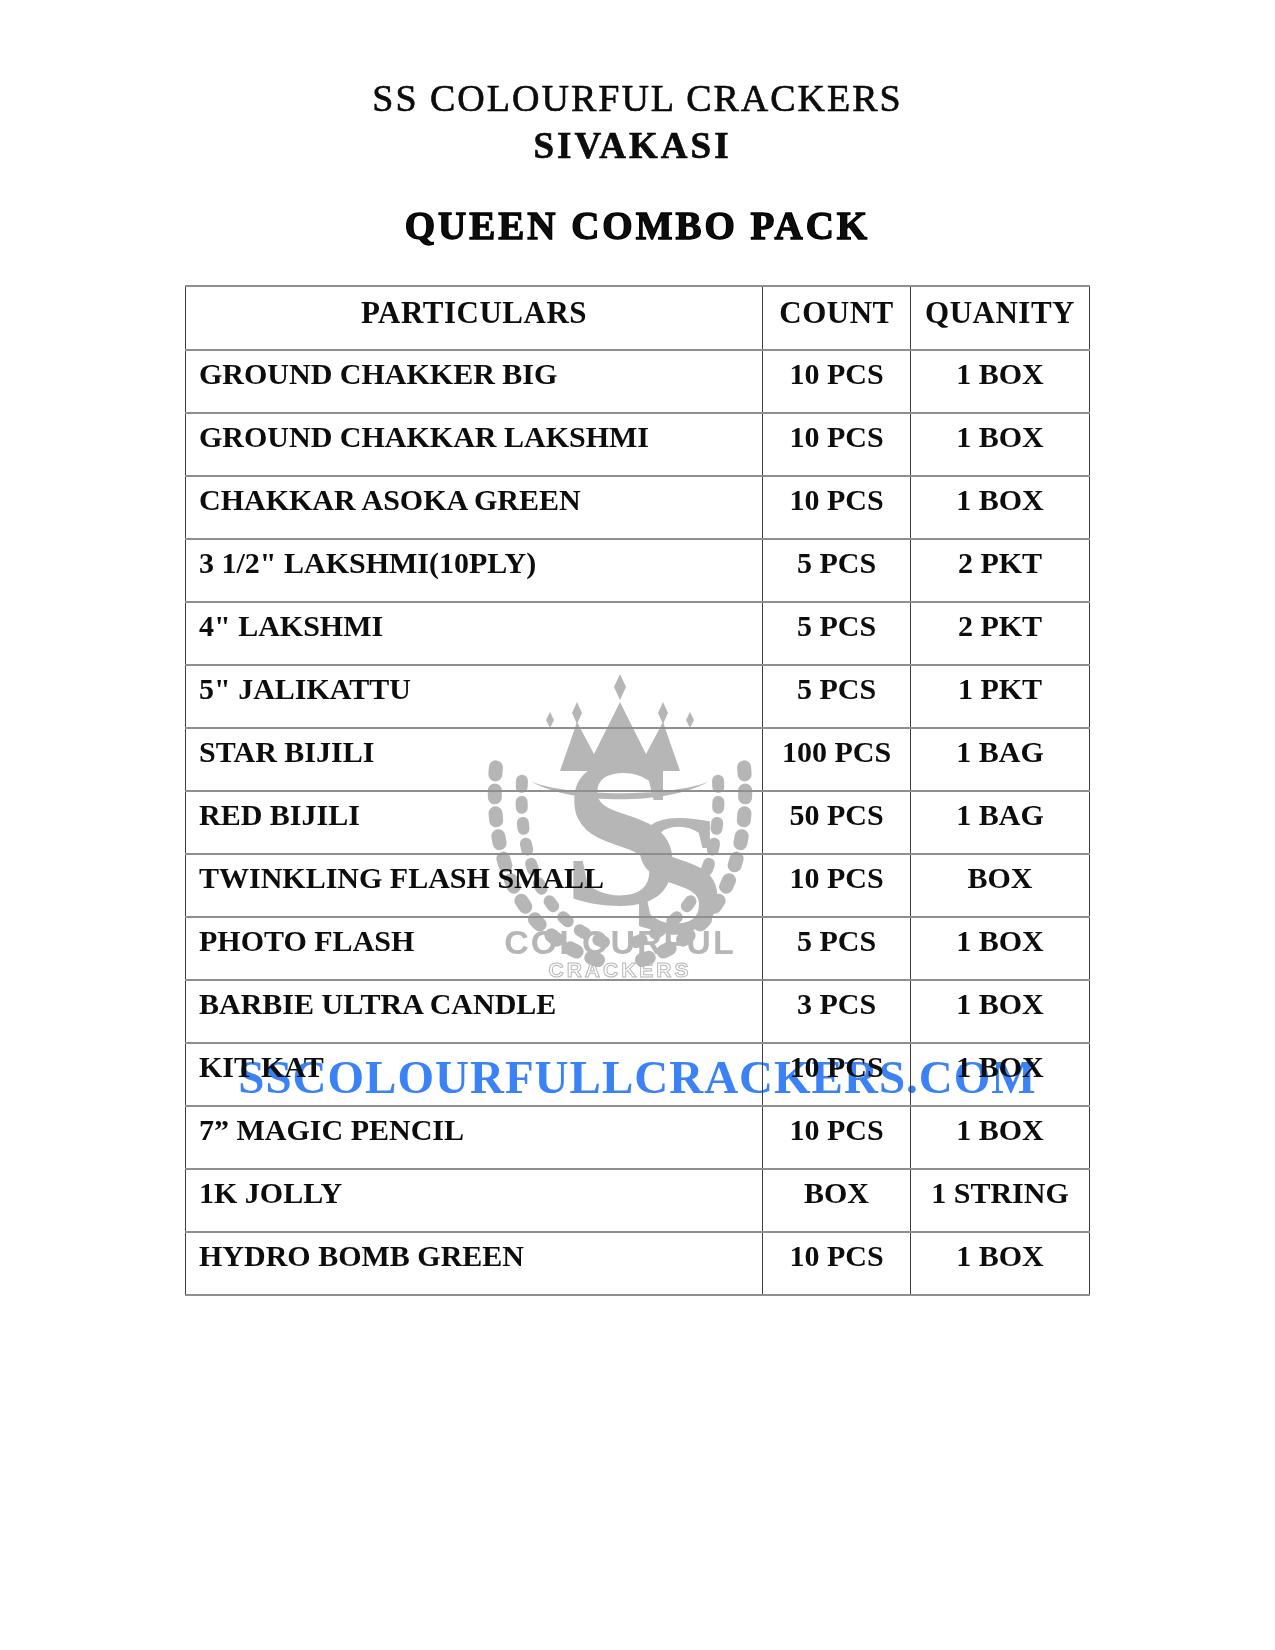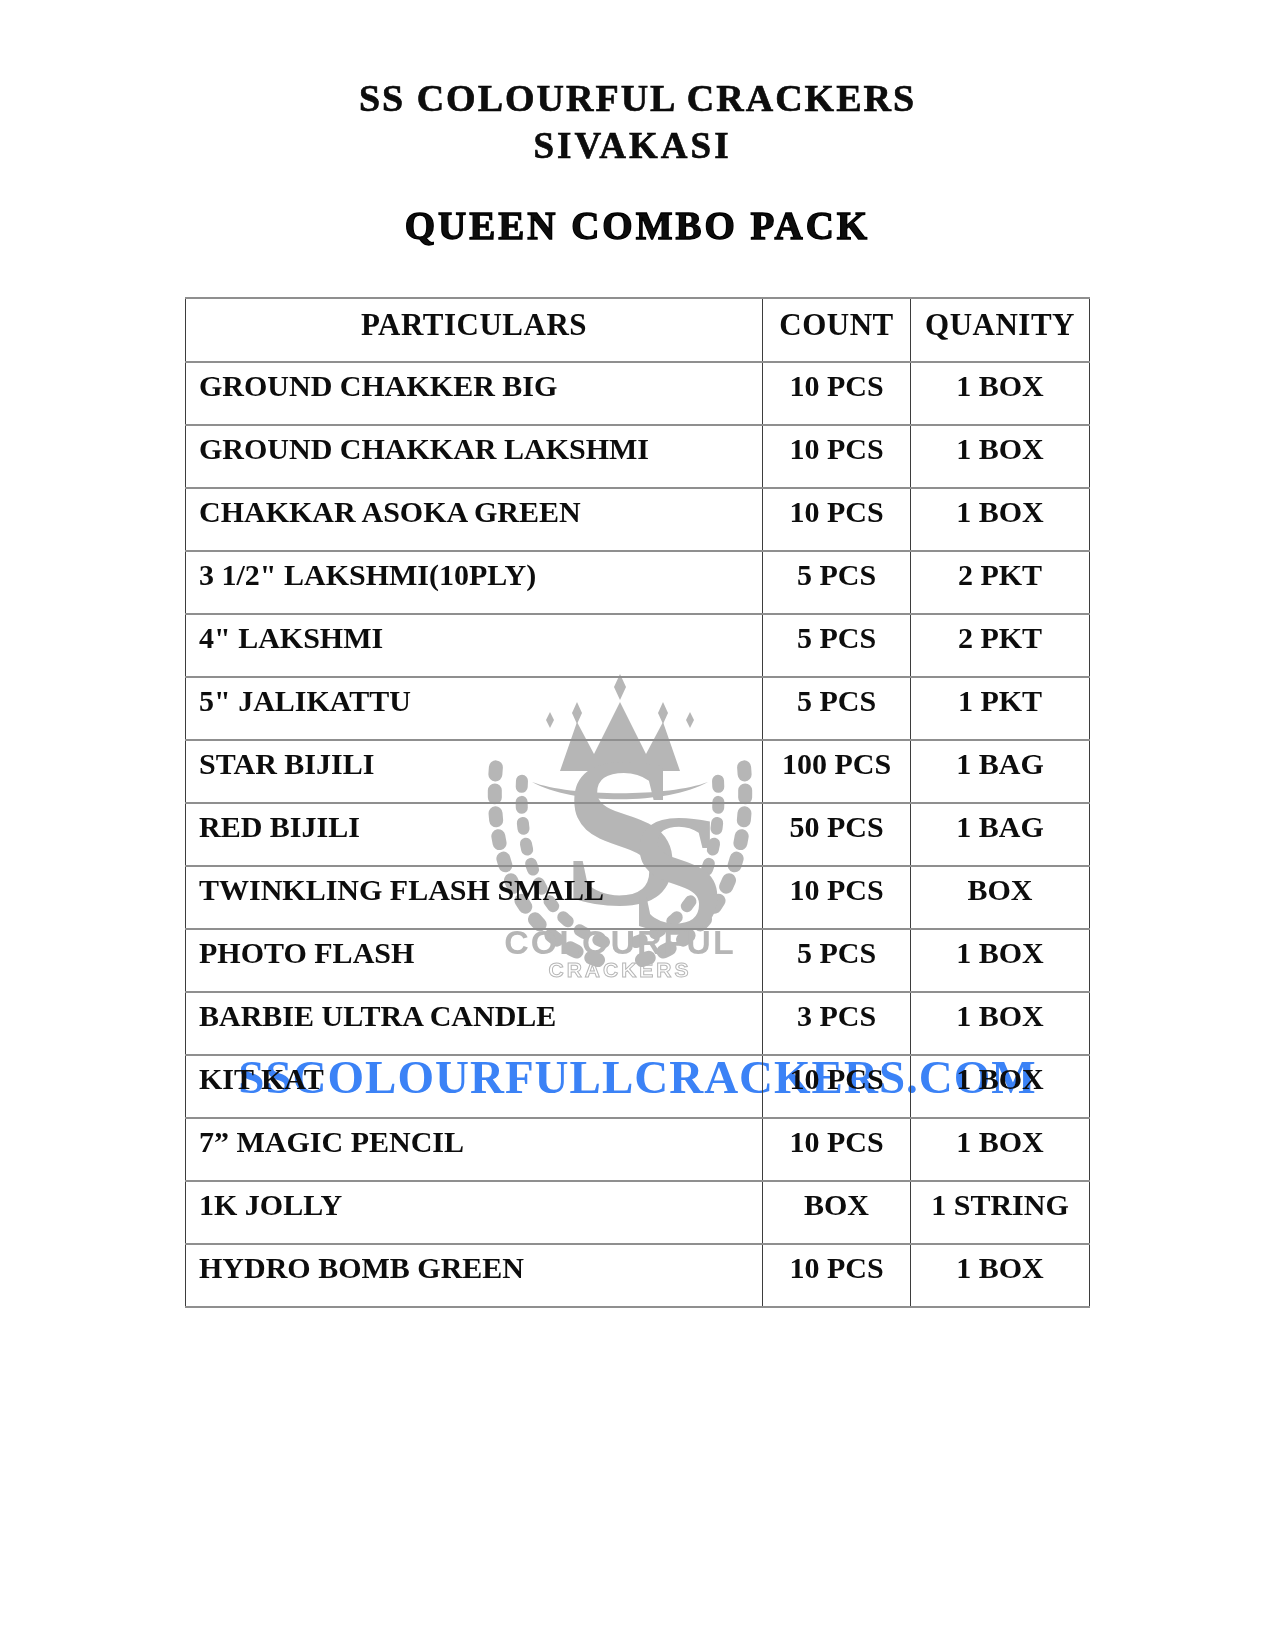--- a/index.html
+++ b/index.html
@@ -9,21 +9,21 @@
     position:relative;
     font-family:"Liberation Serif", serif;
     color:#0d0d0d;
     overflow:hidden;
   }
 
   
   .company-name {
     position:absolute; top:76px; left:0; width:1275px;
     text-align:center;
-    font-size:38px; font-weight:bold;
+    font-size:38px; font-weight:normal;
     letter-spacing:2px;
     -webkit-text-stroke:0.6px #000;
     z-index:2;
   }
   .company-city {
     position:absolute; top:124px; left:0; width:1265px;
     text-align:center;
     font-size:37px; font-weight:bold;
     letter-spacing:3px;
     -webkit-text-stroke:0.6px #000;
@@ -45,21 +45,21 @@
     position:absolute; left:0; top:1050px; width:1275px;
     text-align:center;
     font-size:47px; font-weight:bold;
     letter-spacing:1px;
     color:#3b82f6;
     white-space:nowrap;
   }
 
   
   table.combo {
-    position:absolute; left:185px; top:297px;
+    position:absolute; left:185px; top:285px;
     width:904px;
     border-collapse:collapse;
     table-layout:fixed;
     z-index:1;
     background:transparent;
   }
   col.c1 { width:577px; }
   col.c2 { width:148px; }
   col.c3 { width:179px; }
   table.combo th, table.combo td {

